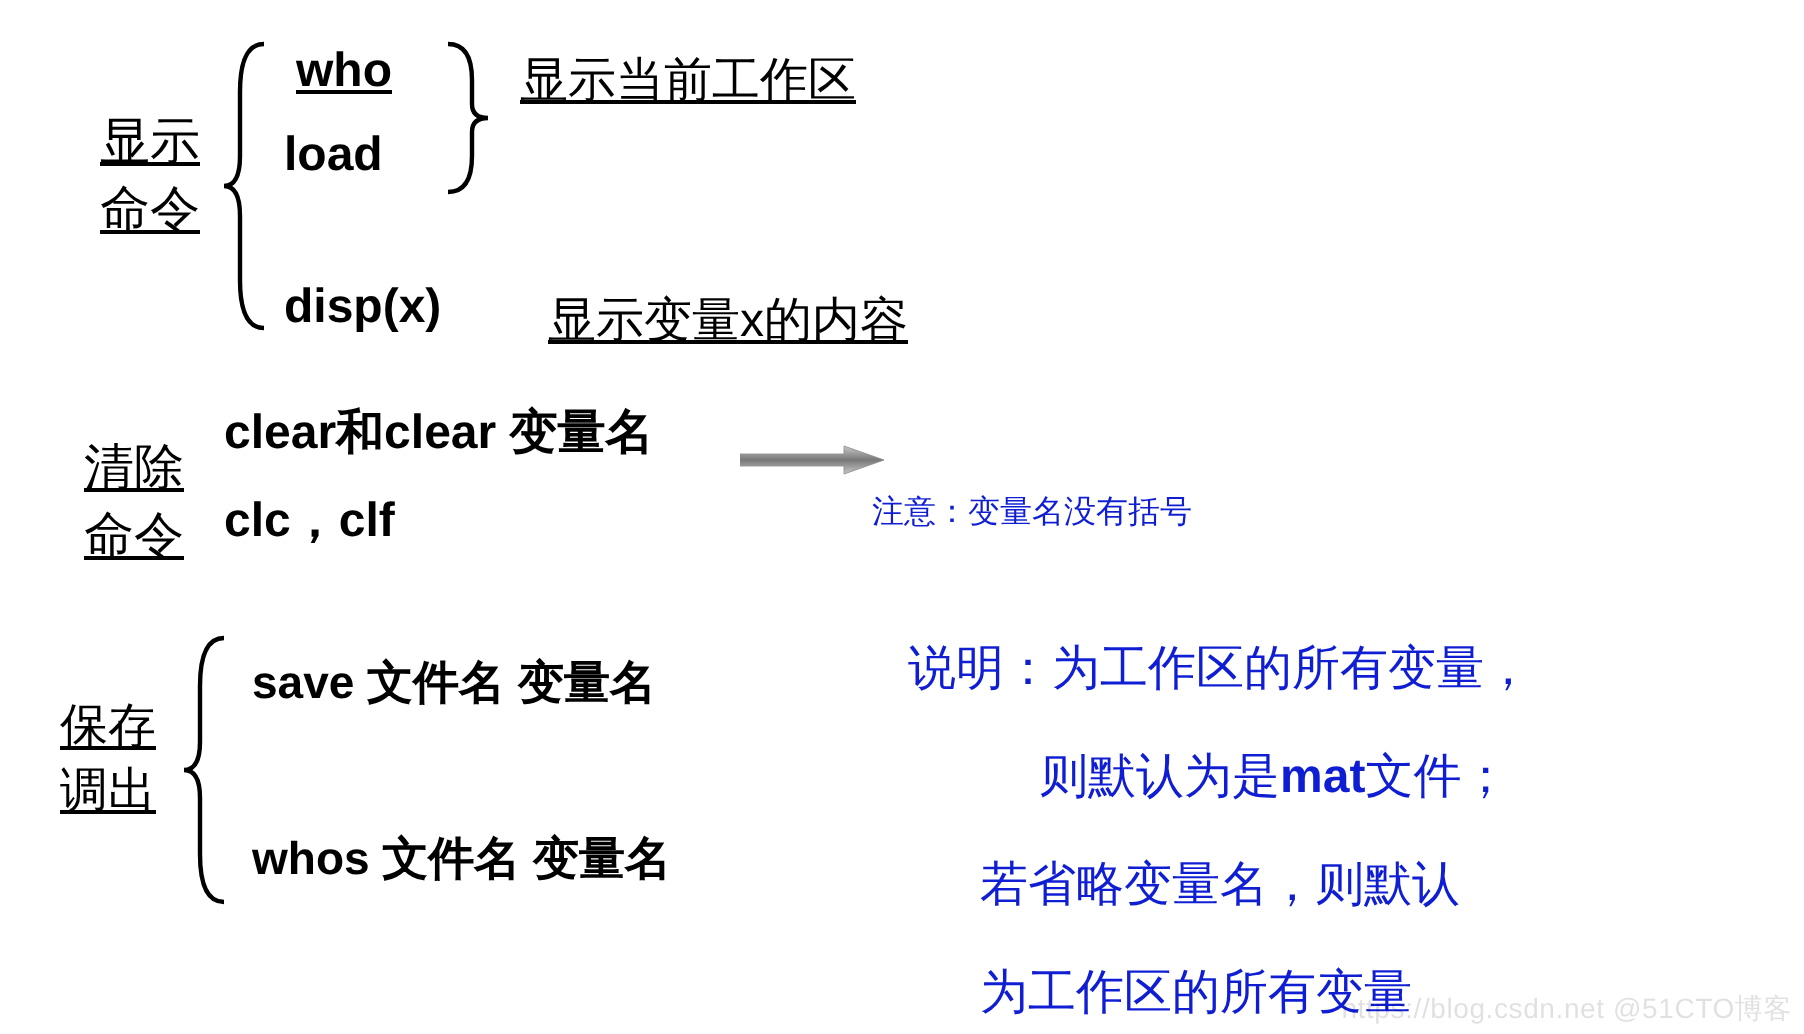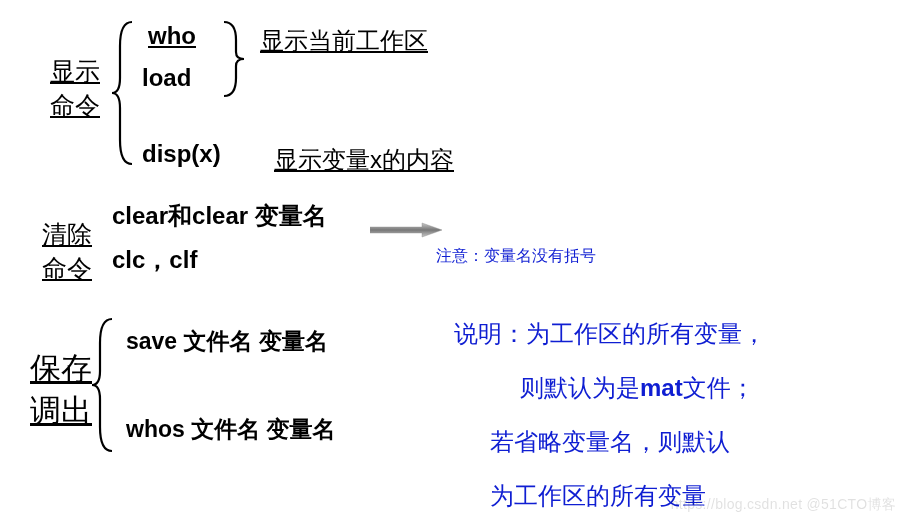--- a/index.html
+++ b/index.html
@@ -68,21 +68,21 @@
     <linearGradient id="g1" x1="0" y1="0" x2="0" y2="1">
       <stop offset="0" stop-color="#c9c9c9"></stop>
       <stop offset="0.5" stop-color="#777777"></stop>
       <stop offset="1" stop-color="#c9c9c9"></stop>
     </linearGradient>
   </defs>
   <polygon points="0,5 52,5 52,1 72,8 52,15 52,11 0,11" fill="url(#g1)" stroke="#888" stroke-width="0.4"></polygon>
 </svg>
 <div class="abs blue" style="left:436px; top:214px; font-size:16px;margin-top:32px;">注意：变量名没有括号</div>
 
-<div class="abs black" style="left:30px; top:348px; font-size:31px; line-height:1.35;">
+<div class="abs black" style="left:30px; top:348px; font-size:24px; line-height:1.35;">
   <span>保存</span><br>
   <span>调出</span>
 </div>
 
 <svg class="abs" style="left:88px; top:315px; width:30px; height:140px;" viewBox="0 0 30 140">
   <path d="M24 4 Q12 4 12 28 L12 56 Q12 70 4 70 Q12 70 12 84 L12 112 Q12 136 24 136" fill="none" stroke="#000" stroke-width="2.2"></path>
 </svg>
 <div class="abs mono bold" style="left:126px; top:326px; font-size:23px;text-align:center;">save 文件名 变量名</div>
 <div class="abs mono bold" style="left:126px; top:414px; font-size:23px;">whos 文件名 变量名</div>
 

